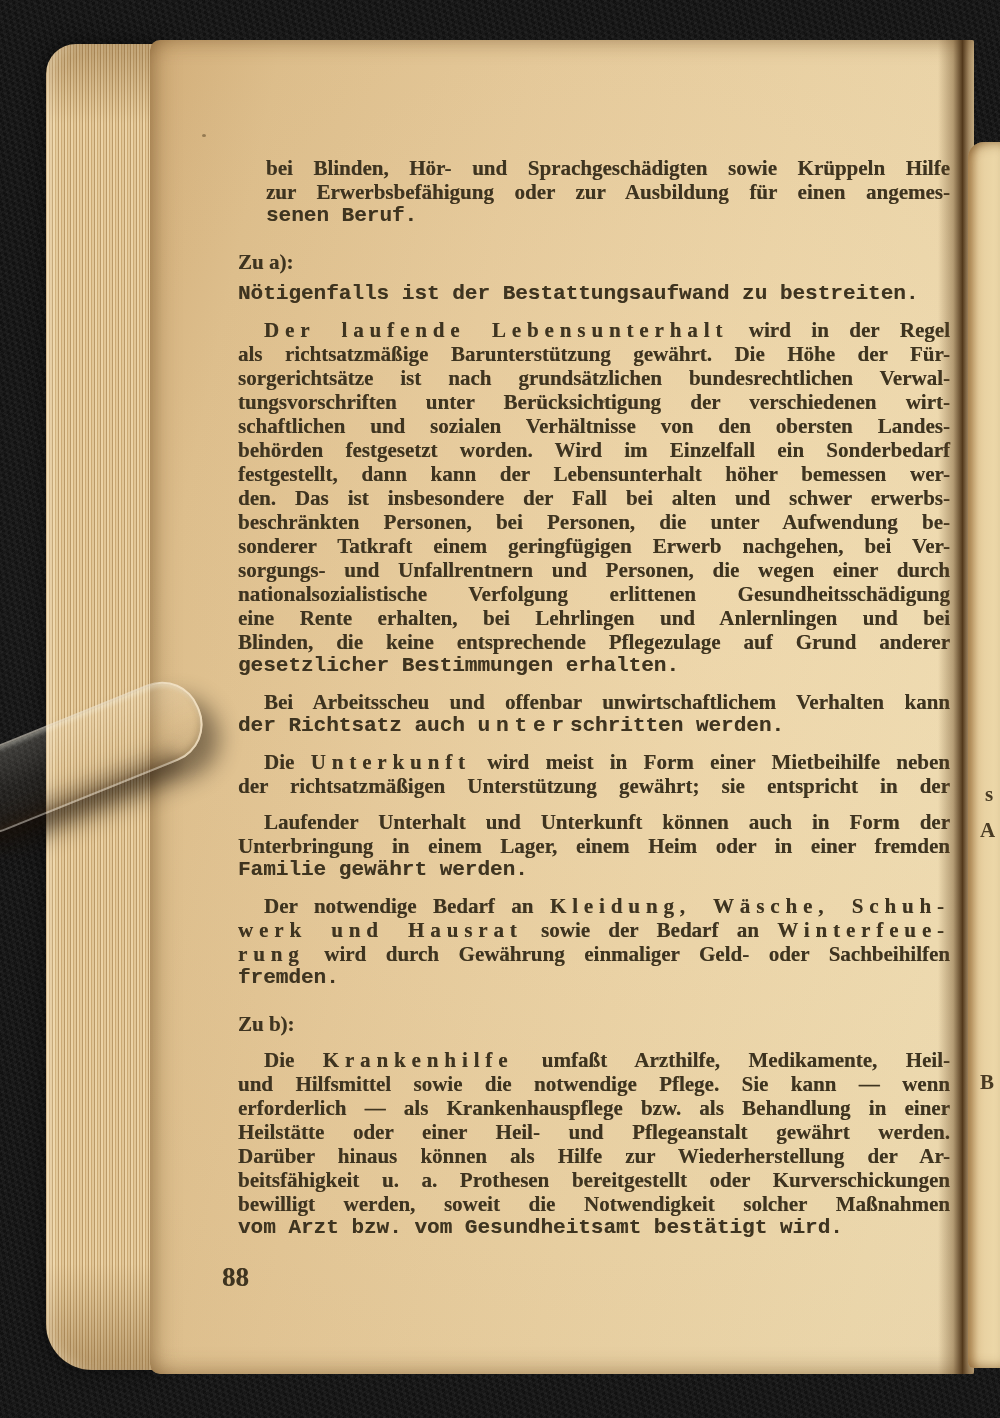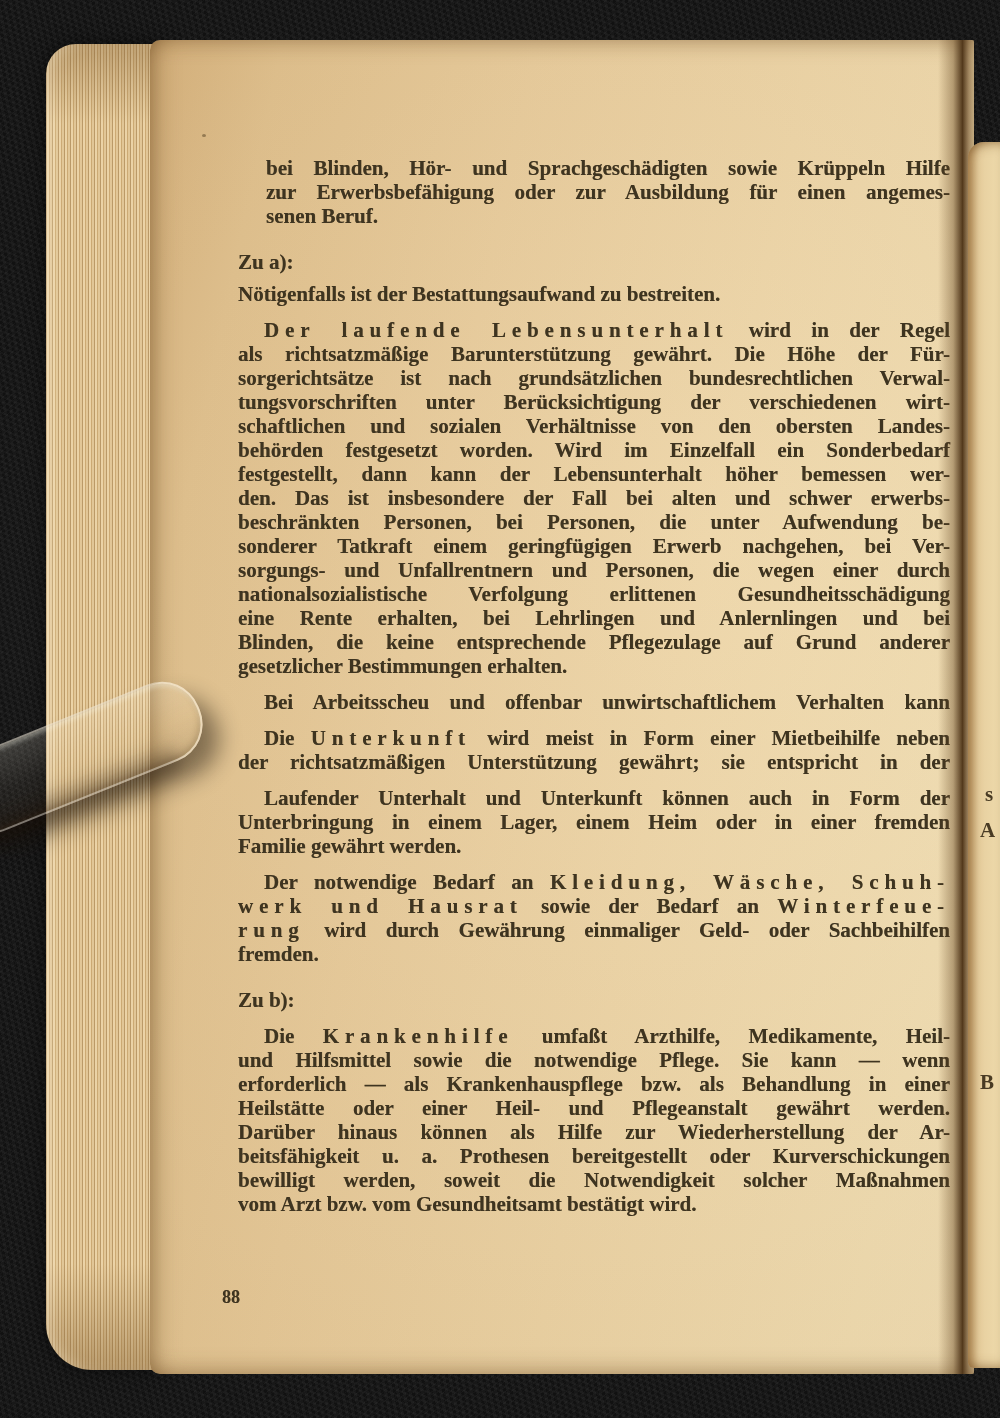--- a/index.html
+++ b/index.html
@@ -78,28 +78,27 @@
   .page-text{
     position:absolute;left:88px;top:116px;width:712px;
     font-size:21px;font-weight:700;line-height:24px;color:#3e3420;
     text-shadow:0.2px 0.3px 0.4px rgba(60,45,25,.5);
   }
   .block.hang{margin-left:28px;}
   .block.plain{margin-top:8px;}
   .block.para{margin-top:12px;}
   .block.heading{margin-top:22px;margin-bottom:4px;}
   .line{text-align:justify;text-align-last:justify;}
-  .line.last{text-align-last:left;}
+  .line.last{text-align-last:left;font-family:Liberation Mono, monospace;}
   .line.indent{text-indent:26px;}
   .sp{letter-spacing:0.28em;margin-top:11px;}
   .page-number{
     position:absolute;left:72px;top:1222px;
-    font-size:18px;font-weight:700;color:#3e3420;
+    font-size:27px;font-weight:700;color:#3e3420;
     text-shadow:0.2px 0.3px 0.4px rgba(60,45,25,.5);
-    margin-top:25px;
   }
 </style>
 </head>
 <body>
 
 <div class="stack"></div>
 
 <div class="page">
   <div class="speck s1"></div>
   <div class="speck s2"></div>
@@ -125,20 +124,21 @@
         <div class="line"><span>beschränkten Personen, bei Personen, die unter Aufwendung be-</span></div>
         <div class="line"><span>sonderer Tatkraft einem geringfügigen Erwerb nachgehen, bei Ver-</span></div>
         <div class="line"><span>sorgungs- und Unfallrentnern und Personen, die wegen einer durch</span></div>
         <div class="line"><span>nationalsozialistische Verfolgung erlittenen Gesundheitsschädigung</span></div>
         <div class="line"><span>eine Rente erhalten, bei Lehrlingen und Anlernlingen und bei</span></div>
         <div class="line"><span>Blinden, die keine entsprechende Pflegezulage auf Grund anderer</span></div>
         <div class="line last"><span>gesetzlicher Bestimmungen erhalten.</span></div>
       </div>
       <div class="block para">
         <div class="line indent"><span>Bei Arbeitsscheu und offenbar unwirtschaftlichem Verhalten kann</span></div>
+        <div class="line last"><span>der Richtsatz auch </span><span class="sp">unter</span><span>schritten werden.</span></div>
       </div>
       <div class="block para">
         <div class="line indent"><span>Die </span><span class="sp">Unterkunft</span><span> wird meist in Form einer Mietbeihilfe neben</span></div>
         <div class="line"><span>der richtsatzmäßigen Unterstützung gewährt; sie entspricht in der</span></div>
       </div>
       <div class="block para">
         <div class="line indent"><span>Laufender Unterhalt und Unterkunft können auch in Form der</span></div>
         <div class="line"><span>Unterbringung in einem Lager, einem Heim oder in einer fremden</span></div>
         <div class="line last"><span>Familie gewährt werden.</span></div>
       </div>

